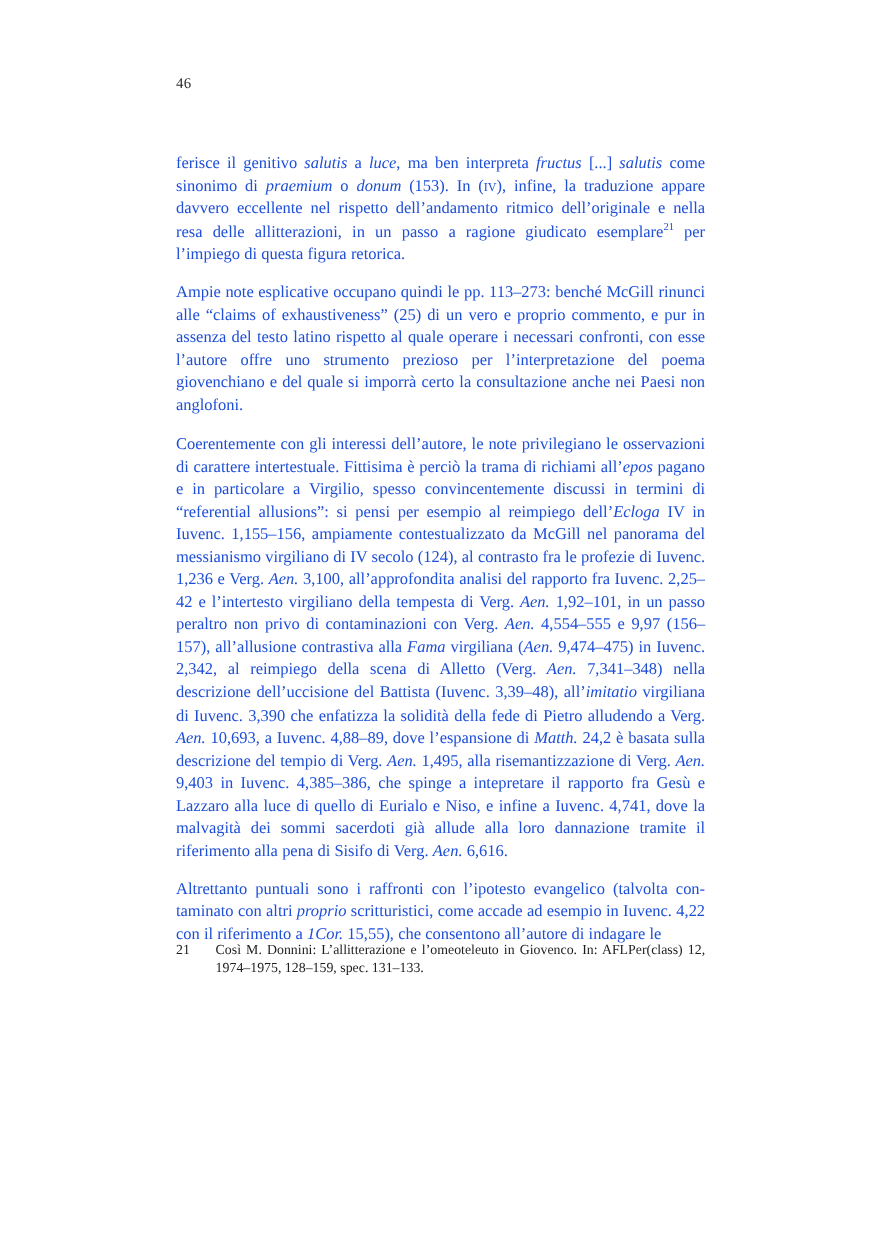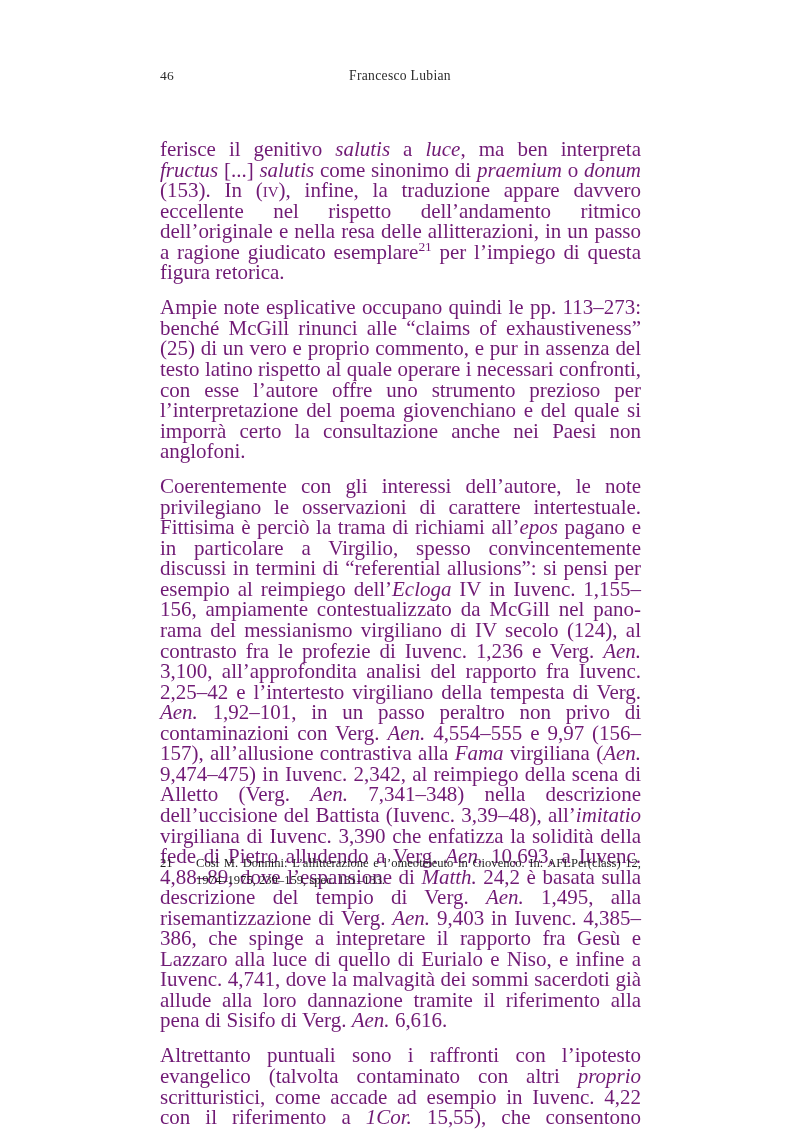--- a/index.html
+++ b/index.html
@@ -48,29 +48,29 @@
     letter-spacing: 0.3px;
   }
   .textblock {
     position: absolute;
     left: 160px;
     top: 139px;
     width: 481px;
   }
   p.para {
     margin: 0 0 14.5px 0;
-    font-size: 21px;
+    font-size: 15px;
     line-height: 20.55px;
     text-align: justify;
     text-justify: inter-word;
     hyphens: manual;
     -webkit-hyphens: manual;
     letter-spacing: -0.02px;
     word-spacing: 0.1px;
-    color: #701a75;
+    color: #1d4ed8;
   }
   p.para:last-child { margin-bottom: 0; }
   .it { font-style: italic; }
   .sc {
     font-variant: small-caps;
     font-size: 1em;
   }
   sup.fnref {
     font-size: 0.64em;
     vertical-align: super;
@@ -99,27 +99,26 @@
     font-size: 12.6px;
   }
 </style>
 </head>
 <body>
 
 <div class="page">
 
   <div class="running-head">
     <span class="folio">46</span>
-    <span class="head-title">Francesco Lubian</span>
   </div>
 
   <div class="textblock" id="body-text-block">
       <p class="para" id="para-1"><span>ferisce il genitivo </span><em class="it">salutis</em><span> a </span><em class="it">luce</em><span>, ma ben interpreta </span><em class="it">fructus</em><span> [...] </span><em class="it">salutis</em><span> come sino­nimo di </span><em class="it">praemium</em><span> o </span><em class="it">donum</em><span> (153). In (</span><span class="sc">iv</span><span>), infine, la traduzione appare davvero eccellente nel rispetto dell’andamento ritmico dell’originale e nella resa delle allitterazioni, in un passo a ragione giudicato esemplare</span><sup class="fnref">21</sup><span> per l’impiego di questa figura retorica.</span></p>
       <p class="para" id="para-2"><span>Ampie note esplicative occupano quindi le pp. 113–273: benché McGill ri­nunci alle “claims of exhaustiveness” (25) di un vero e proprio commento, e pur in assenza del testo latino rispetto al quale operare i necessari confronti, con esse l’autore offre uno strumento prezioso per l’interpretazione del poema giovenchiano e del quale si imporrà certo la consultazione anche nei Paesi non anglofoni.</span></p>
       <p class="para" id="para-3"><span>Coerentemente con gli interessi dell’autore, le note privilegiano le osserva­zioni di carattere intertestuale. Fittisima è perciò la trama di richiami all’</span><em class="it">epos</em><span> pagano e in particolare a Virgilio, spesso convincentemente discussi in ter­mini di “referential allusions”: si pensi per esempio al reimpiego dell’</span><em class="it">Ecloga</em><span> IV in Iuvenc. 1,155–156, ampiamente contestualizzato da McGill nel pano­rama del messianismo virgiliano di IV secolo (124), al contrasto fra le profe­zie di Iuvenc. 1,236 e Verg. </span><em class="it">Aen.</em><span> 3,100, all’approfondita analisi del rapporto fra Iuvenc. 2,25–42 e l’intertesto virgiliano della tempesta di Verg. </span><em class="it">Aen.</em><span> 1,92–101, in un passo peraltro non privo di contaminazioni con Verg. </span><em class="it">Aen.</em><span> 4,554–555 e 9,97 (156–157), all’allusione contrastiva alla </span><em class="it">Fama</em><span> virgiliana (</span><em class="it">Aen.</em><span> 9,474–475) in Iuvenc. 2,342, al reimpiego della scena di Alletto (Verg. </span><em class="it">Aen.</em><span> 7,341–348) nella descrizione dell’uccisione del Battista (Iuvenc. 3,39–48), all’</span><em class="it">imitatio</em><span> virgiliana di Iuvenc. 3,390 che enfatizza la solidità della fede di Pietro alludendo a Verg. </span><em class="it">Aen.</em><span> 10,693, a Iuvenc. 4,88–89, dove l’espansione di </span><em class="it">Matth.</em><span> 24,2 è basata sulla descrizione del tempio di Verg. </span><em class="it">Aen.</em><span> 1,495, alla risemantizzazione di Verg. </span><em class="it">Aen.</em><span> 9,403 in Iuvenc. 4,385–386, che spinge a intepretare il rapporto fra Gesù e Lazzaro alla luce di quello di Eurialo e Niso, e infine a Iuvenc. 4,741, dove la malvagità dei sommi sacerdoti già allude alla loro dannazione tramite il riferimento alla pena di Sisifo di Verg. </span><em class="it">Aen.</em><span> 6,616.</span></p>
       <p class="para" id="para-4"><span>Altrettanto puntuali sono i raffronti con l’ipotesto evangelico (talvolta con­taminato con altri </span><em class="it">proprio</em><span> scritturistici, come accade ad esempio in Iuvenc. 4,22 con il riferimento a </span><em class="it">1Cor.</em><span> 15,55), che consentono all’autore di indagare le</span></p>
     </div>
 
   <div class="footnotes" id="footnotes-section">
-      <div class="footnote" id="footnote-21"><span class="fn-num">21</span><span><span>Così M. Donnini: L’allitterazione e l’omeoteleuto in Giovenco. In: AFLPer(class) 12, 1974–1975, 239–159, spec. 131–133.</span></span></div>
+      <div class="footnote" id="footnote-21"><span class="fn-num">21</span><span><span>Così M. Donnini: L’allitterazione e l’omeoteleuto in Giovenco. In: AFLPer(class) 12, 1974–1975, 128–159, spec. 131–133.</span></span></div>
     </div>
 
 </div>
 
 </body></html>

